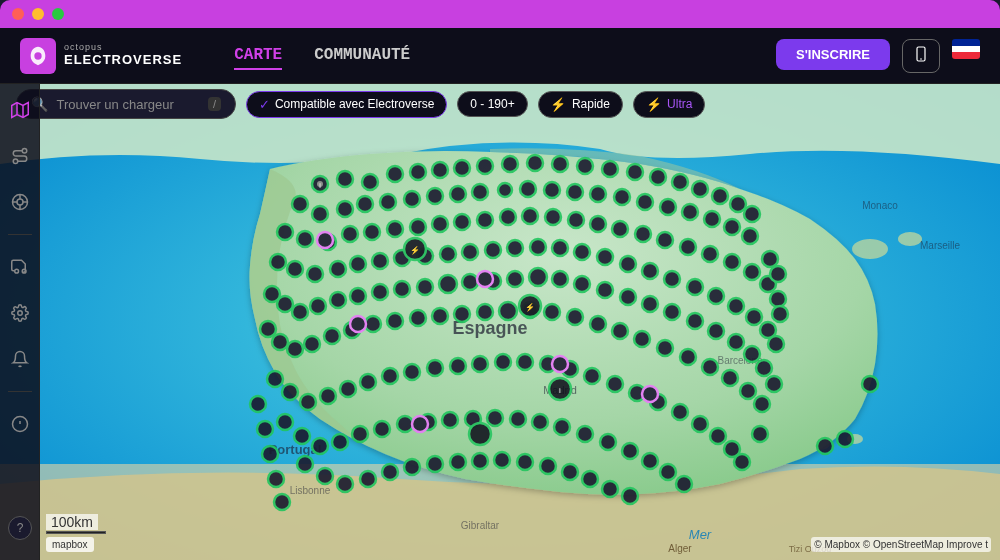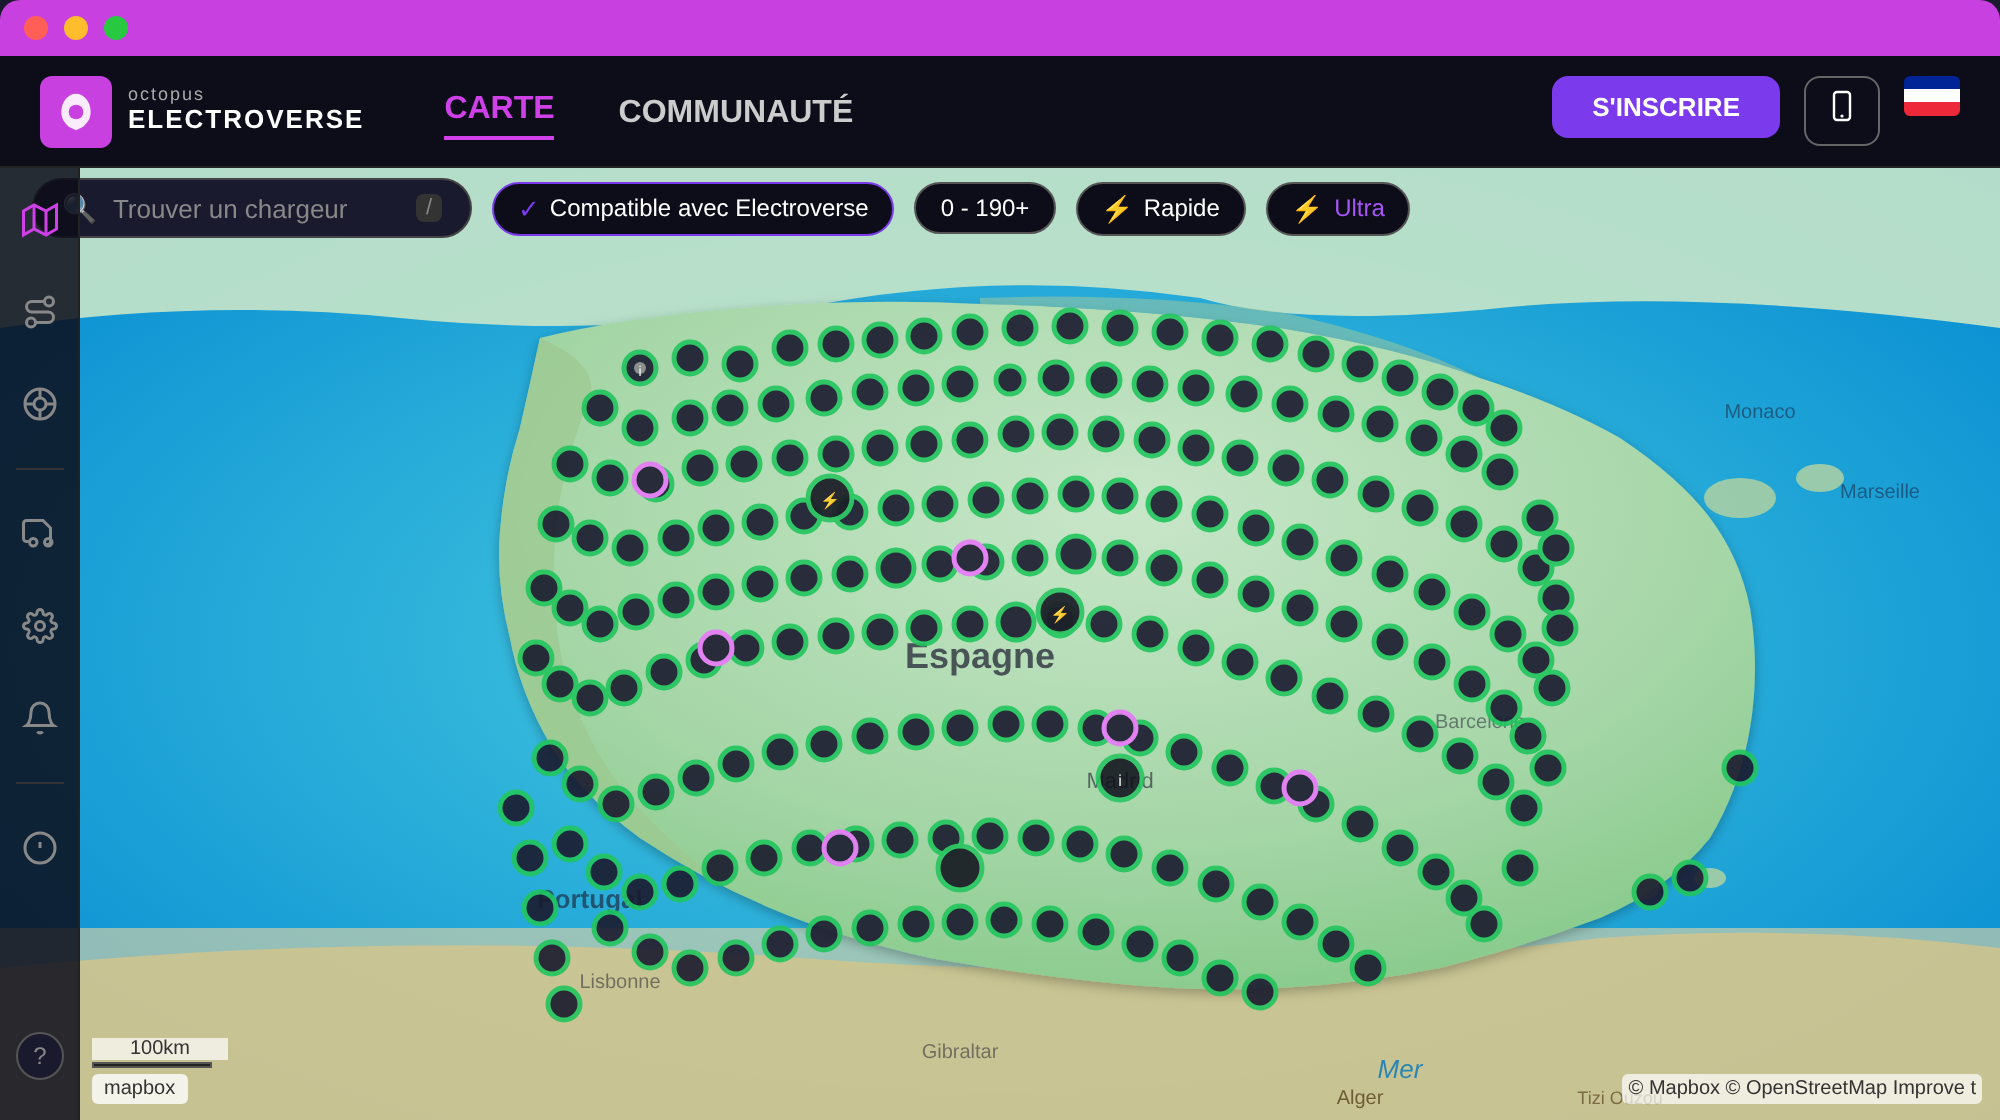--- a/index.html
+++ b/index.html
@@ -30,21 +30,21 @@
     .tl-green { background: #28c940; }
 
     
     .top-nav {
       width: 100%;
       height: 56px;
       background: #0d0d1a;
       display: flex;
       align-items: center;
       padding: 0 20px;
-      gap: 0;
+      gap: 12px;
       border-bottom: 1px solid #222;
     }
     .logo-area {
       display: flex;
       align-items: center;
       gap: 8px;
       margin-right: 40px;
       cursor: pointer;
     }
     .logo-icon {
@@ -60,23 +60,24 @@
     }
     .logo-octopus {
       font-size: 9px; color: #aaa; text-transform: lowercase; letter-spacing: 1px;
     }
     .logo-electroverse {
       font-size: 13px; color: #ffffff; font-weight: 700; letter-spacing: 1px;
       text-transform: uppercase;
     }
     .nav-links {
       display: flex;
-      align-items: flex-end;
+      align-items: flex-start;
       gap: 32px;
       flex: 1;
+      font-family: Liberation Mono, monospace;
     }
     .nav-link {
       font-size: 16px;
       font-weight: 600;
       cursor: pointer;
       padding: 4px 0;
       text-decoration: none;
     }
     .nav-link.active {
       color: #d040e8;
@@ -285,24 +286,24 @@
       align-items: flex-start;
       gap: 1px;
     }
     .scale-line {
       width: 60px;
       height: 3px;
       background: #222;
       border: 1px solid #555;
     }
     .scale-label {
-      font-size: 10px;
+      font-size: 14px;
       color: #333;
       background: rgba(255,255,255,0.7);
-      padding: 0 19px;
+      padding: 0 5px;
     }
 
     
     .help-btn {
       position: absolute;
       bottom: 20px;
       left: 8px;
       z-index: 25;
       width: 24px; height: 24px;
       border-radius: 50%;

